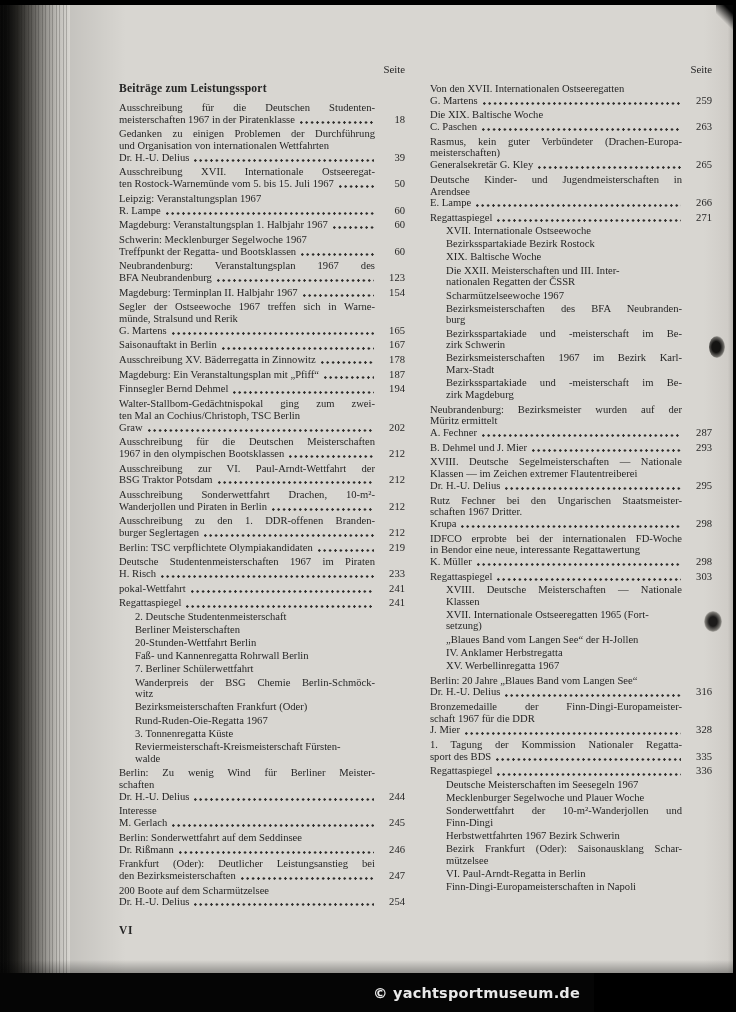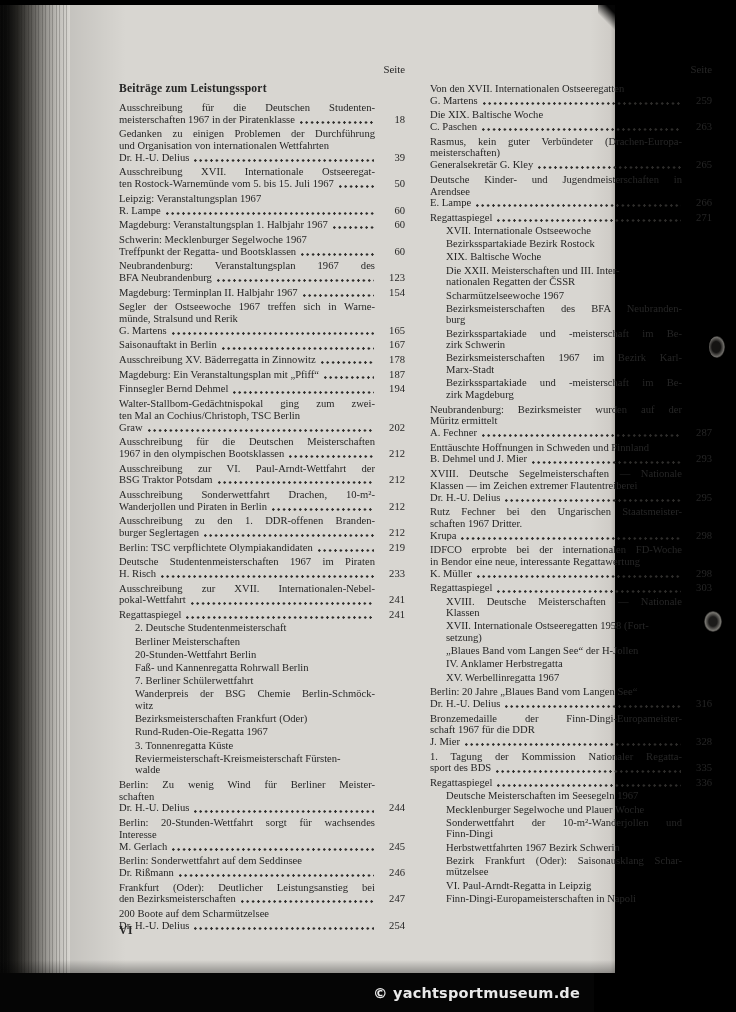--- a/index.html
+++ b/index.html
@@ -1,18 +1,18 @@
 <!DOCTYPE html>
 <html style="--page-bg: #d8d6d1; --ink: #262626;"><head>
 <meta charset="utf-8">
 <style>
   html,body{margin:0;padding:0;background:#000;}
   .stage{position:relative;width:736px;height:1012px;background:#000;overflow:hidden;
          font-family:"Liberation Serif",serif;color:#262626;}
-  .page{position:absolute;left:0;top:5px;width:615px;height:968px;
+  .page{position:absolute;left:0;top:5px;width:733px;height:968px;
         background:linear-gradient(90deg,#a8a6a1 0,#c6c4bf 20px,#d4d2cd 45px,#d8d6d1 70px,#d8d6d1 96%,#cfccc7 99.3%,#b5b2ad 100%);}
   .page::after{content:"";position:absolute;left:0;right:0;bottom:0;height:13px;
         background:linear-gradient(180deg,rgba(0,0,0,0),rgba(0,0,0,.32));}
   .edge{position:absolute;left:0;top:0;bottom:0;width:70px;
         background:
           repeating-linear-gradient(90deg,rgba(25,24,22,.22) 0 1px,rgba(0,0,0,0) 1px 3.5px),
           linear-gradient(90deg,#060606 0,#0d0d0c 8px,#262522 18px,#55534f 30px,#8f8d88 44px,#c0beb9 58px,rgba(216,214,209,0) 70px);}
   .gutter{position:absolute;left:70px;top:0;bottom:0;width:56px;
         background:linear-gradient(90deg,rgba(0,0,0,.09),rgba(0,0,0,0));}
   .corner-tr{position:absolute;right:0;top:0;width:17px;height:30px;
@@ -207,21 +207,20 @@
           </div>
           <div class="entry">
             <div class="line j">Deutsche Studentenmeisterschaften 1967 im Piraten</div>
             <div class="line d">
               <span class="txt">H. Risch</span>
               <span class="dots"></span>
               <span class="pg">233</span>
             </div>
           </div>
           <div class="entry">
-            <div class="line j">Ausschreibung zur XVII. Internationalen-Nebel-</div>
             <div class="line d">
               <span class="txt">pokal-Wettfahrt</span>
               <span class="dots"></span>
               <span class="pg">241</span>
             </div>
           </div>
           <div class="entry">
             <div class="line d">
               <span class="txt">Regattaspiegel</span>
               <span class="dots"></span>
@@ -263,21 +262,20 @@
           <div class="entry">
             <div class="line j">Berlin: Zu wenig Wind für Berliner Meister-</div>
             <div class="line n">schaften</div>
             <div class="line d">
               <span class="txt">Dr. H.-U. Delius</span>
               <span class="dots"></span>
               <span class="pg">244</span>
             </div>
           </div>
           <div class="entry">
-            <div class="line j">Berlin: 20-Stunden-Wettfahrt sorgt für wachsendes</div>
             <div class="line n">Interesse</div>
             <div class="line d">
               <span class="txt">M. Gerlach</span>
               <span class="dots"></span>
               <span class="pg">245</span>
             </div>
           </div>
           <div class="entry">
             <div class="line n">Berlin: Sonderwettfahrt auf dem Seddinsee</div>
             <div class="line d">
@@ -384,21 +382,20 @@
           <div class="entry">
             <div class="line j">Neubrandenburg: Bezirksmeister wurden auf der</div>
             <div class="line n">Müritz ermittelt</div>
             <div class="line d">
               <span class="txt">A. Fechner</span>
               <span class="dots"></span>
               <span class="pg">287</span>
             </div>
           </div>
           <div class="entry">
-            <div class="line n">Enttäuschte Hoffnungen in Schweden und Finnland</div>
             <div class="line d">
               <span class="txt">B. Dehmel und J. Mier</span>
               <span class="dots"></span>
               <span class="pg">293</span>
             </div>
           </div>
           <div class="entry">
             <div class="line j">XVIII. Deutsche Segelmeisterschaften — Nationale</div>
             <div class="line n">Klassen — im Zeichen extremer Flautentreiberei</div>
             <div class="line d">
@@ -430,21 +427,21 @@
               <span class="txt">Regattaspiegel</span>
               <span class="dots"></span>
               <span class="pg">303</span>
             </div>
           </div>
           <div class="entry sub">
             <div class="line j">XVIII. Deutsche Meisterschaften — Nationale</div>
             <div class="line n">Klassen</div>
           </div>
           <div class="entry sub">
-            <div class="line n">XVII. Internationale Ostseeregatten 1958 (Fort-</div>
+            <div class="line n">XVII. Internationale Ostseeregatten 1965 (Fort-</div>
             <div class="line n">setzung)</div>
           </div>
           <div class="entry sub">
             <div class="line n">„Blaues Band vom Langen See“ der H-Jollen</div>
           </div>
           <div class="entry sub">
             <div class="line n">IV. Anklamer Herbstregatta</div>
           </div>
           <div class="entry sub">
             <div class="line n">XV. Werbellinregatta 1967</div>
@@ -492,21 +489,21 @@
             <div class="line n">Finn-Dingi</div>
           </div>
           <div class="entry sub">
             <div class="line n">Herbstwettfahrten 1967 Bezirk Schwerin</div>
           </div>
           <div class="entry sub">
             <div class="line j">Bezirk Frankfurt (Oder): Saisonausklang Schar-</div>
             <div class="line n">mützelsee</div>
           </div>
           <div class="entry sub">
-            <div class="line n">VI. Paul-Arndt-Regatta in Leipzig</div>
+            <div class="line n">VI. Paul-Arndt-Regatta in Berlin</div>
           </div>
           <div class="entry sub">
             <div class="line n">Finn-Dingi-Europameisterschaften in Napoli</div>
           </div>
         </div>
     </div>
 
     <div class="folio">VI</div>
   </div>
 

